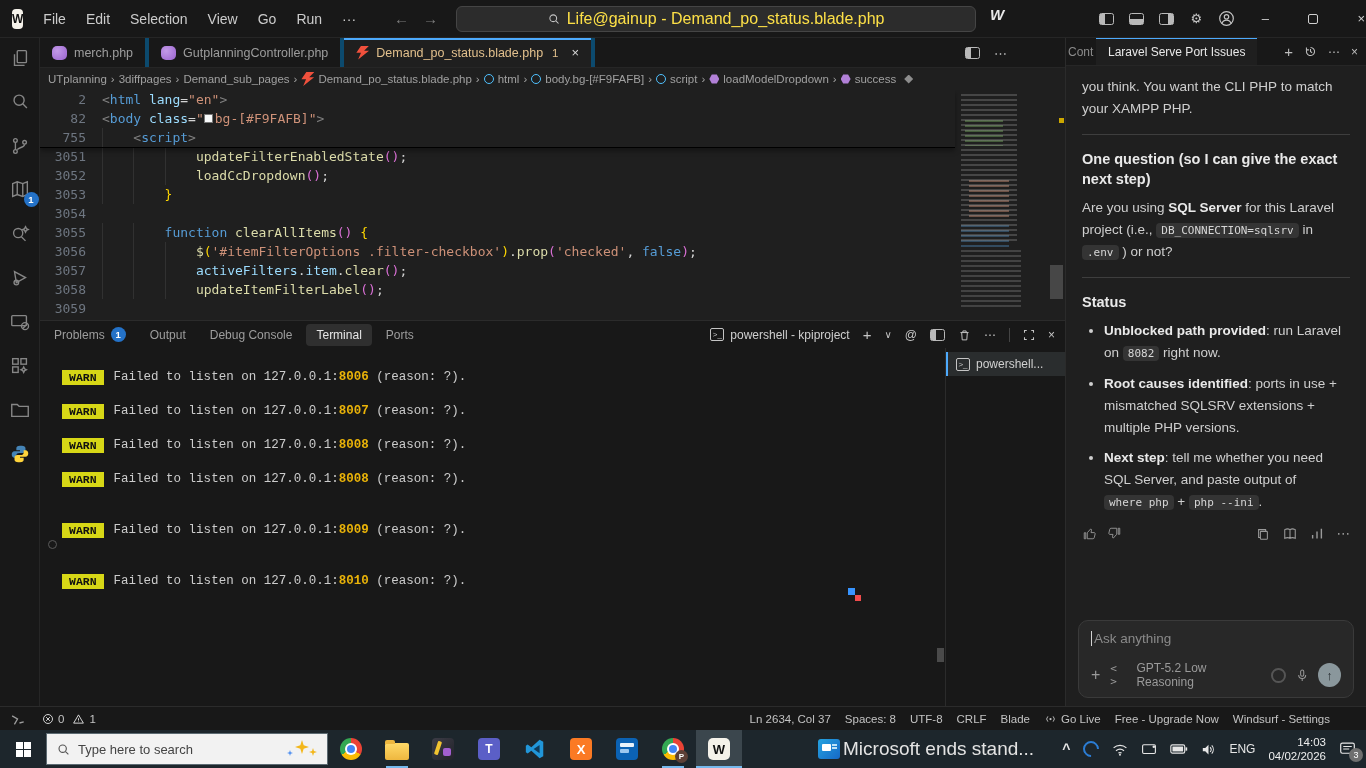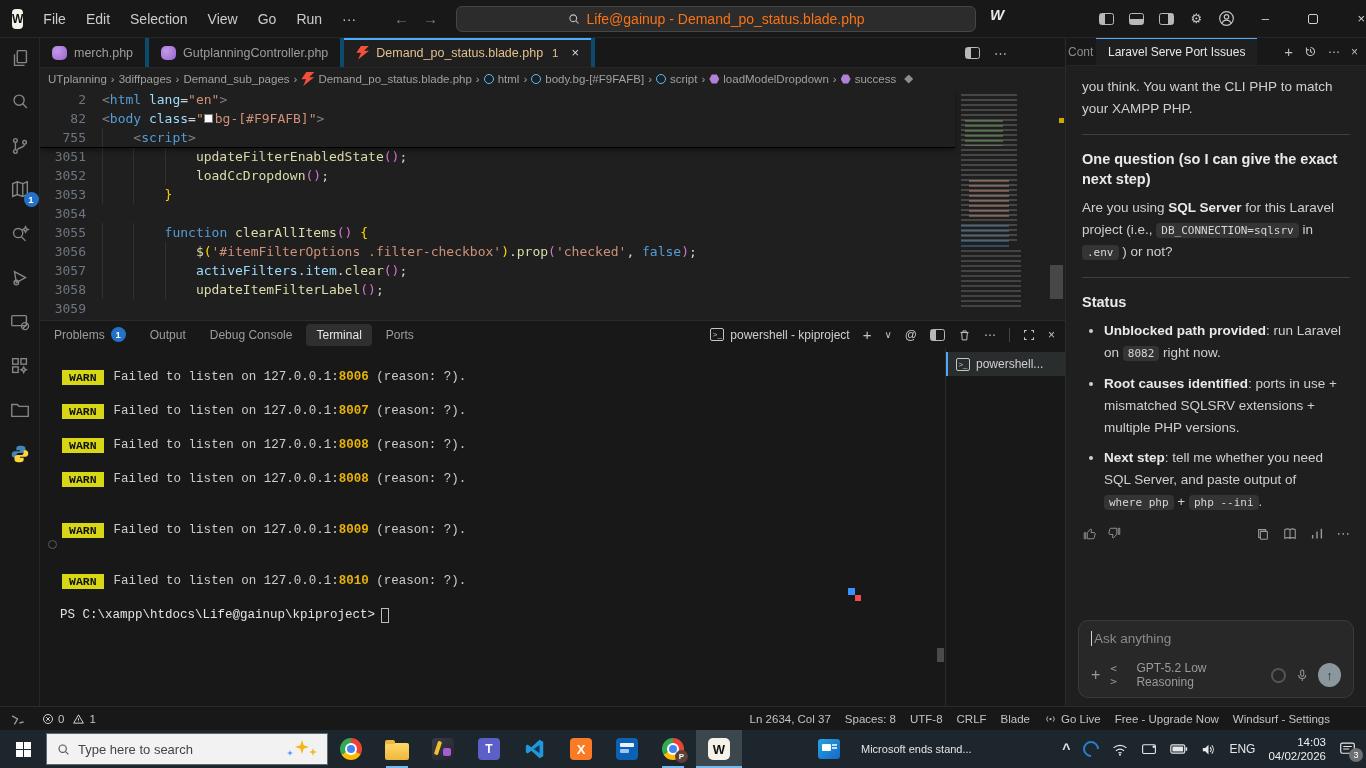--- a/index.html
+++ b/index.html
@@ -6,21 +6,21 @@
   html,body{width:1366px;height:768px;overflow:hidden}
   body{background:#1f1f1f;color:#ccc;font-family:"Liberation Sans",sans-serif;font-size:13px;position:relative}
   svg{display:block}
 
   
   .titlebar{height:38px;background:#181818;display:flex;align-items:center;border-bottom:1px solid #262626}
   .app-logo{width:20px;height:20px;background:#f5f2ea;border-radius:4px;color:#111;font-weight:bold;font-size:12px;display:flex;align-items:center;justify-content:center;margin:0 10px 0 12px}
   .menu-item{padding:0 10px;height:28px;display:flex;align-items:center;color:#ccc;font-size:14px;border-radius:5px;cursor:default}
   .nav-arrows{display:flex;gap:14px;margin:0 18px 0 28px;color:#7e7e7e;font-size:15px}
   .tb-center{flex:1;display:flex;justify-content:center}
-  .cmd-box{width:520px;height:26px;background:#2c2c2c;border:1px solid #454545;border-radius:6px;display:flex;align-items:center;justify-content:center;gap:7px;color:#f97316;font-size:14px}
+  .cmd-box{width:520px;height:26px;background:#2c2c2c;border:1px solid #454545;border-radius:6px;display:flex;align-items:center;justify-content:center;gap:7px;color:#fde047;font-size:16px}
   .wordmark{color:#e8e8e8;font-weight:700;font-size:15px;letter-spacing:-1px;margin:0 0 0 14px;font-style:italic}
   .tb-right{display:flex;align-items:center;gap:4px;margin-left:90px}
   .lay{width:15px;height:12px;border:1.3px solid #b9b9b9;border-radius:2.5px;position:relative}
   .lay.l::before{content:"";position:absolute;left:0;top:0;bottom:0;width:5px;background:#b9b9b9}
   .lay.b::before{content:"";position:absolute;left:0;right:0;bottom:0;height:5px;background:#b9b9b9}
   .lay.r::before{content:"";position:absolute;right:0;top:0;bottom:0;width:5px;background:#b9b9b9}
   .tb-ic{width:26px;height:26px;display:flex;align-items:center;justify-content:center;color:#c5c5c5;border-radius:5px}
   .win-ctl{width:44px;height:37px;display:flex;align-items:center;justify-content:center;color:#d0d0d0;font-size:13px}
   .restore-ic{width:10px;height:10px;border:1.2px solid #d0d0d0;border-radius:2px;position:relative;background:#181818}
   .restore-ic::before{content:"";position:absolute;top:-4px;left:3px;width:10px;height:10px;border:1.2px solid #d0d0d0;border-radius:2px;z-index:-1}
@@ -150,21 +150,21 @@
   .folder::before{content:"";position:absolute;top:-3px;left:0;width:10px;height:4px;background:#eeb73f;border-radius:2px 2px 0 0}
   .tools{border-radius:4px;background:linear-gradient(135deg,#3c3c46,#23232b)}
   .tools::before{content:"";position:absolute;left:4px;top:3px;width:4px;height:14px;background:#f2c330;transform:rotate(18deg);border-radius:1px}
   .tools::after{content:"";position:absolute;right:3px;bottom:4px;width:8px;height:8px;background:#a35fd1;border-radius:2px}
   .teams{border-radius:4px;background:#5b5fc7;color:#fff;display:flex;align-items:center;justify-content:center;font-weight:bold;font-size:12px}
   .xampp{border-radius:4px;background:#fb7a24;color:#fff;display:flex;align-items:center;justify-content:center;font-weight:bold;font-size:13px}
   .outlook{border-radius:4px;background:#0b62b4}
   .outlook::before{content:"";position:absolute;left:4px;top:5px;width:14px;height:4px;background:#e8f2fb;border-radius:1px}
   .outlook::after{content:"";position:absolute;left:4px;top:11px;width:9px;height:4px;background:#9cc7ef;border-radius:1px}
   .wsurf{background:#f5f2ea;border-radius:5px;color:#111;display:flex;align-items:center;justify-content:center;font-weight:bold;font-size:13px}
-  .newsitem{display:flex;align-items:center;gap:21px;margin-left:76px;color:#e3e3e3;font-size:11px}
+  .newsitem{display:flex;align-items:center;gap:3px;margin-left:76px;color:#e3e3e3;font-size:19px}
   .newsic{width:22px;height:20px;background:linear-gradient(135deg,#25a3e0,#1668c7);border-radius:3px;position:relative}
   .newsic::before{content:"";position:absolute;left:4px;top:5px;width:9px;height:7px;background:#fff;border-radius:1px}
   .newsic::after{content:"";position:absolute;right:3px;top:5px;width:5px;height:2px;background:#bfe3f7;box-shadow:0 3px 0 #bfe3f7}
   .tray{margin-left:auto;display:flex;align-items:center;gap:13px;padding-right:10px;color:#e6e6e6}
   .cring{width:16px;height:16px;border-radius:50%;border:2.5px solid #2b7cd3;border-right-color:transparent;transform:rotate(45deg)}
   .clockblk{text-align:right;font-size:11.5px;line-height:1.25;color:#eee}
   .notif{position:relative}
   .notifbadge{position:absolute;right:-7px;bottom:-5px;width:14px;height:14px;border-radius:50%;background:#6f6f6f;color:#fff;font-size:9px;display:flex;align-items:center;justify-content:center}
   .tray svg,.sb-item svg{stroke:#e6e6e6}
 </style>
@@ -446,24 +446,20 @@
             <div class="tline">
               <span class="twarn">WARN</span>
               <span class="ttext"><span>Failed to listen on 127.0.0.1:</span><b class="tport">8009</b><span> (reason: ?).</span></span>
             </div>
             <div class="tblank"></div>
             <div class="tline">
               <span class="twarn">WARN</span>
               <span class="ttext"><span>Failed to listen on 127.0.0.1:</span><b class="tport">8010</b><span> (reason: ?).</span></span>
             </div>
           </div>
-        <div class="promptline">
-          <span>PS C:\xampp\htdocs\Life@gainup\kpiproject&gt;</span>
-            <span class="cursorbox"></span>
-        </div>
         <div class="cmd-circle"></div>
         <div class="handle-blue"></div>
         <div class="handle-red"></div>
         <div class="termscroll"></div>
       </div>
       <div class="termtabs">
         <div class="termtab-item">
           <span class="term-glyph">&gt;_</span>
           <span>powershell...</span>
         </div>

